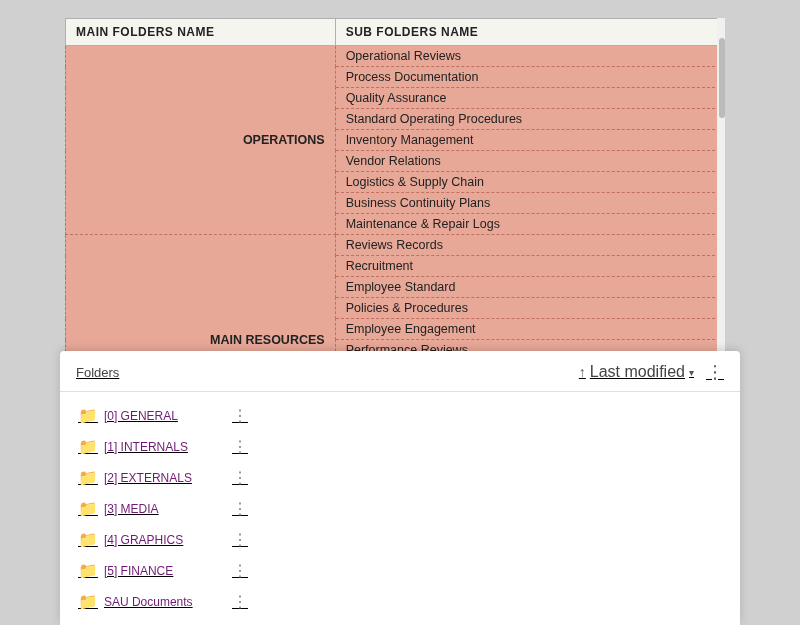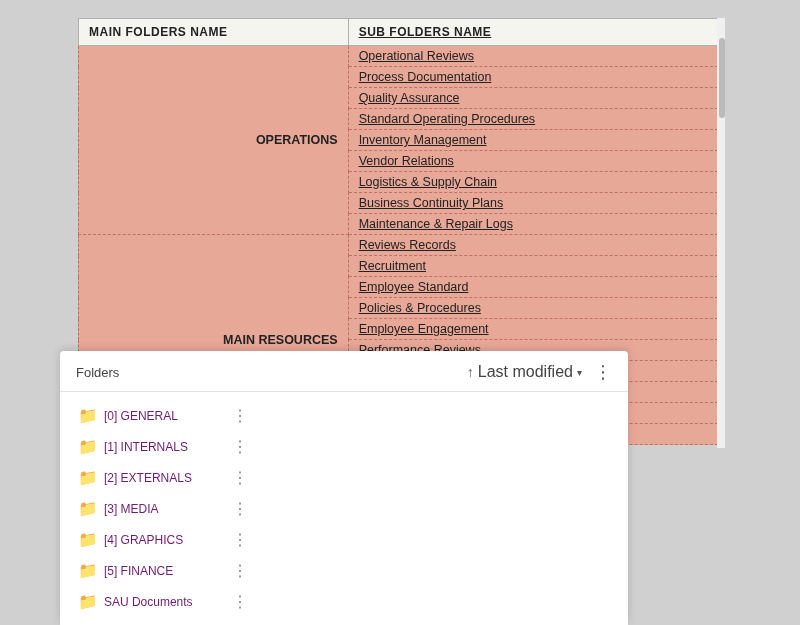--- a/index.html
+++ b/index.html
@@ -19,21 +19,20 @@
       left: 65px;
       width: 660px;
       height: 430px;
       overflow: hidden;
     }
 
     table.folder-table {
       width: 100%;
       border-collapse: collapse;
       background-color: #e8a898;
-      margin-left: 13px;
     }
 
     table.folder-table th {
       background-color: #f5f5f0;
       border: 1.5px solid #b0b0b0;
       padding: 6px 10px;
       font-weight: bold;
       font-size: 12px;
       text-transform: uppercase;
       letter-spacing: 0.5px;
@@ -53,33 +52,33 @@
       width: 270px;
       font-weight: bold;
       font-size: 13px;
       vertical-align: middle;
       text-align: right;
       padding-left: 16px;
     }
 
     .col-sub {
       width: 390px;
-      text-decoration: underline;
     }
 
     
     .bottom-panel {
       position: absolute;
       bottom: 0;
       left: 60px;
-      width: 568px;
+      width: 680px;
       background: #ffffff;
       border-radius: 4px 4px 0 0;
       box-shadow: 0 -2px 8px rgba(0,0,0,0.15);
       padding: 10px 0 4px 0;
+      text-decoration: underline;
     }
 
     .folders-header {
       display: flex;
       align-items: center;
       padding: 0 16px 8px 16px;
       border-bottom: 1px solid #e0e0e0;
     }
 
     .folders-title {

